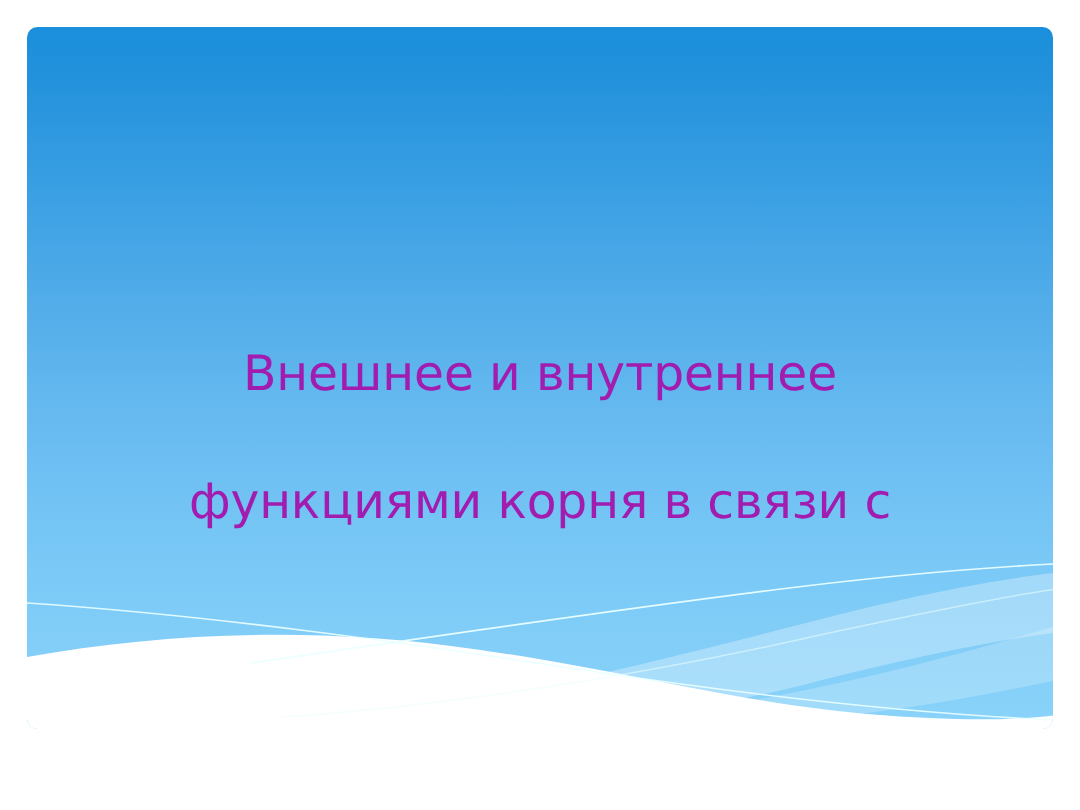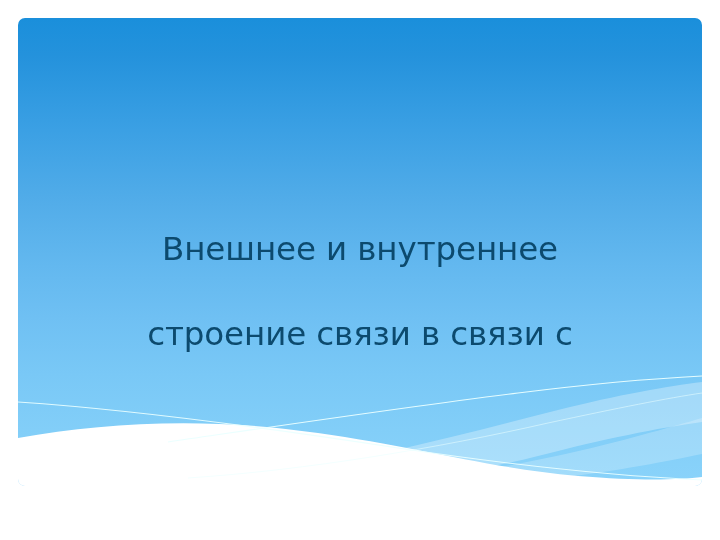--- a/index.html
+++ b/index.html
@@ -52,21 +52,21 @@
   }
 
   
   #title-block {
     position: absolute;
     left: 60px;
     top: 186px;
     width: 600px;
     text-align: center;
     line-height: 1.30;
-    color: #0c4a6e;
+    color: #a21caf;
     font-size: 32.5px;
     font-weight: 400;
     letter-spacing: -0.1px;
     white-space: pre-line;
     -webkit-font-smoothing: antialiased;
   }
   #title-block .tline {
     display: block;
   }
   #title-block .tline.last {
@@ -116,16 +116,16 @@
 
       <path d="M 170 460
                C 290 452, 420 430, 530 405
                C 600 390, 650 380, 684 375" fill="none" stroke="#eaffff" stroke-width="1.0" opacity="0.55"></path>
     </svg>
 
   </div>
 
   <div id="title-block">
     <span class="tline">Внешнее и внутреннее</span>
-    <span class="tline">строение связи в связи с</span>
+    <span class="tline">функциями корня в связи с</span>
   </div>
 
 </div>
 
 </body></html>

